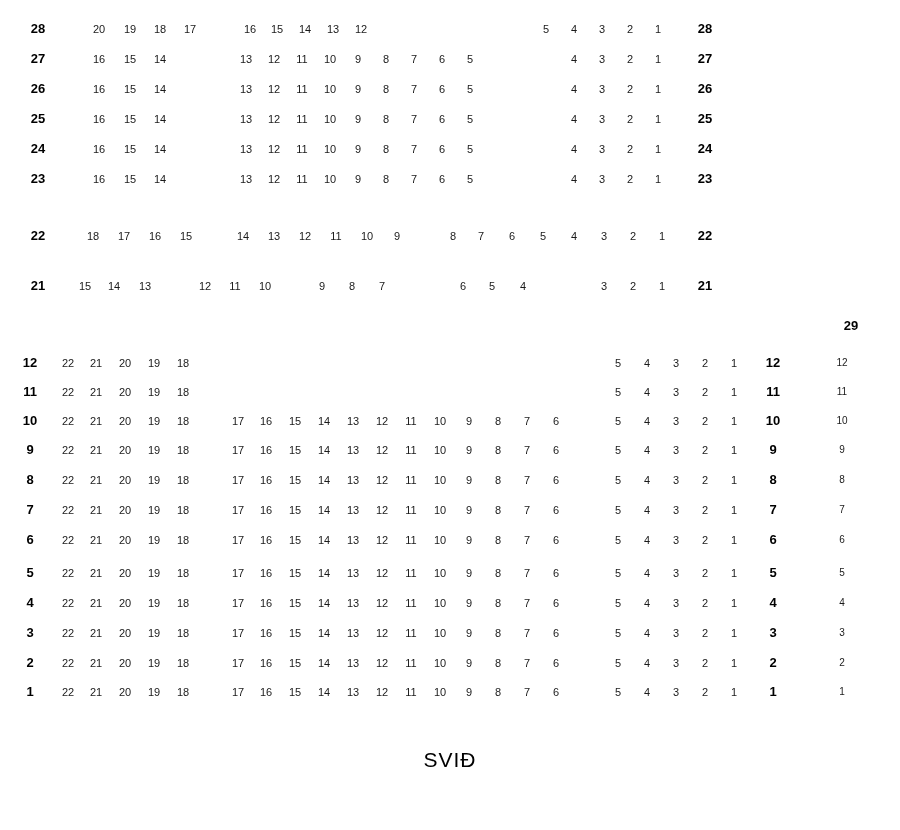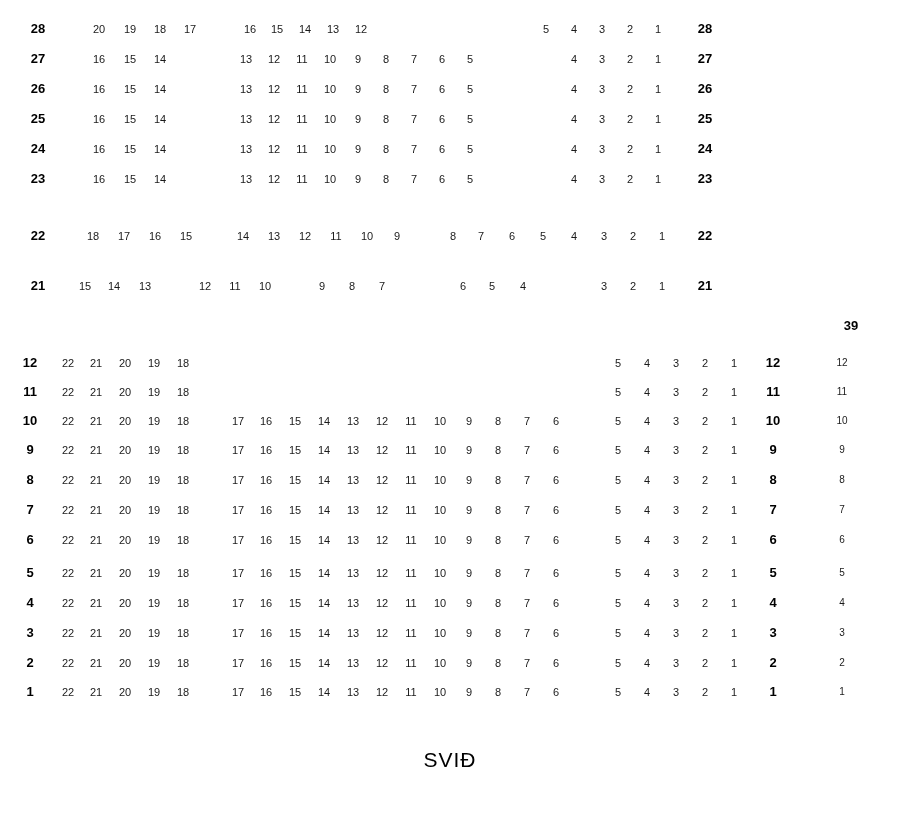--- a/index.html
+++ b/index.html
@@ -482,16 +482,16 @@
     <div class="seat" style="left: 440px; top: 692px;">10</div>
     <div class="seat" style="left: 469px; top: 692px;">9</div>
     <div class="seat" style="left: 498px; top: 692px;">8</div>
     <div class="seat" style="left: 527px; top: 692px;">7</div>
     <div class="seat" style="left: 556px; top: 692px;">6</div>
     <div class="seat" style="left: 618px; top: 692px;">5</div>
     <div class="seat" style="left: 647px; top: 692px;">4</div>
     <div class="seat" style="left: 676px; top: 692px;">3</div>
     <div class="seat" style="left: 705px; top: 692px;">2</div>
     <div class="seat" style="left: 734px; top: 692px;">1</div>
-    <div class="rowlabel" style="left: 851px; top: 326px;">39</div>
+    <div class="rowlabel" style="left: 851px; top: 326px;">29</div>
   </div>
 
 <div class="stage-label">SVIÐ</div>
 
 </body></html>

